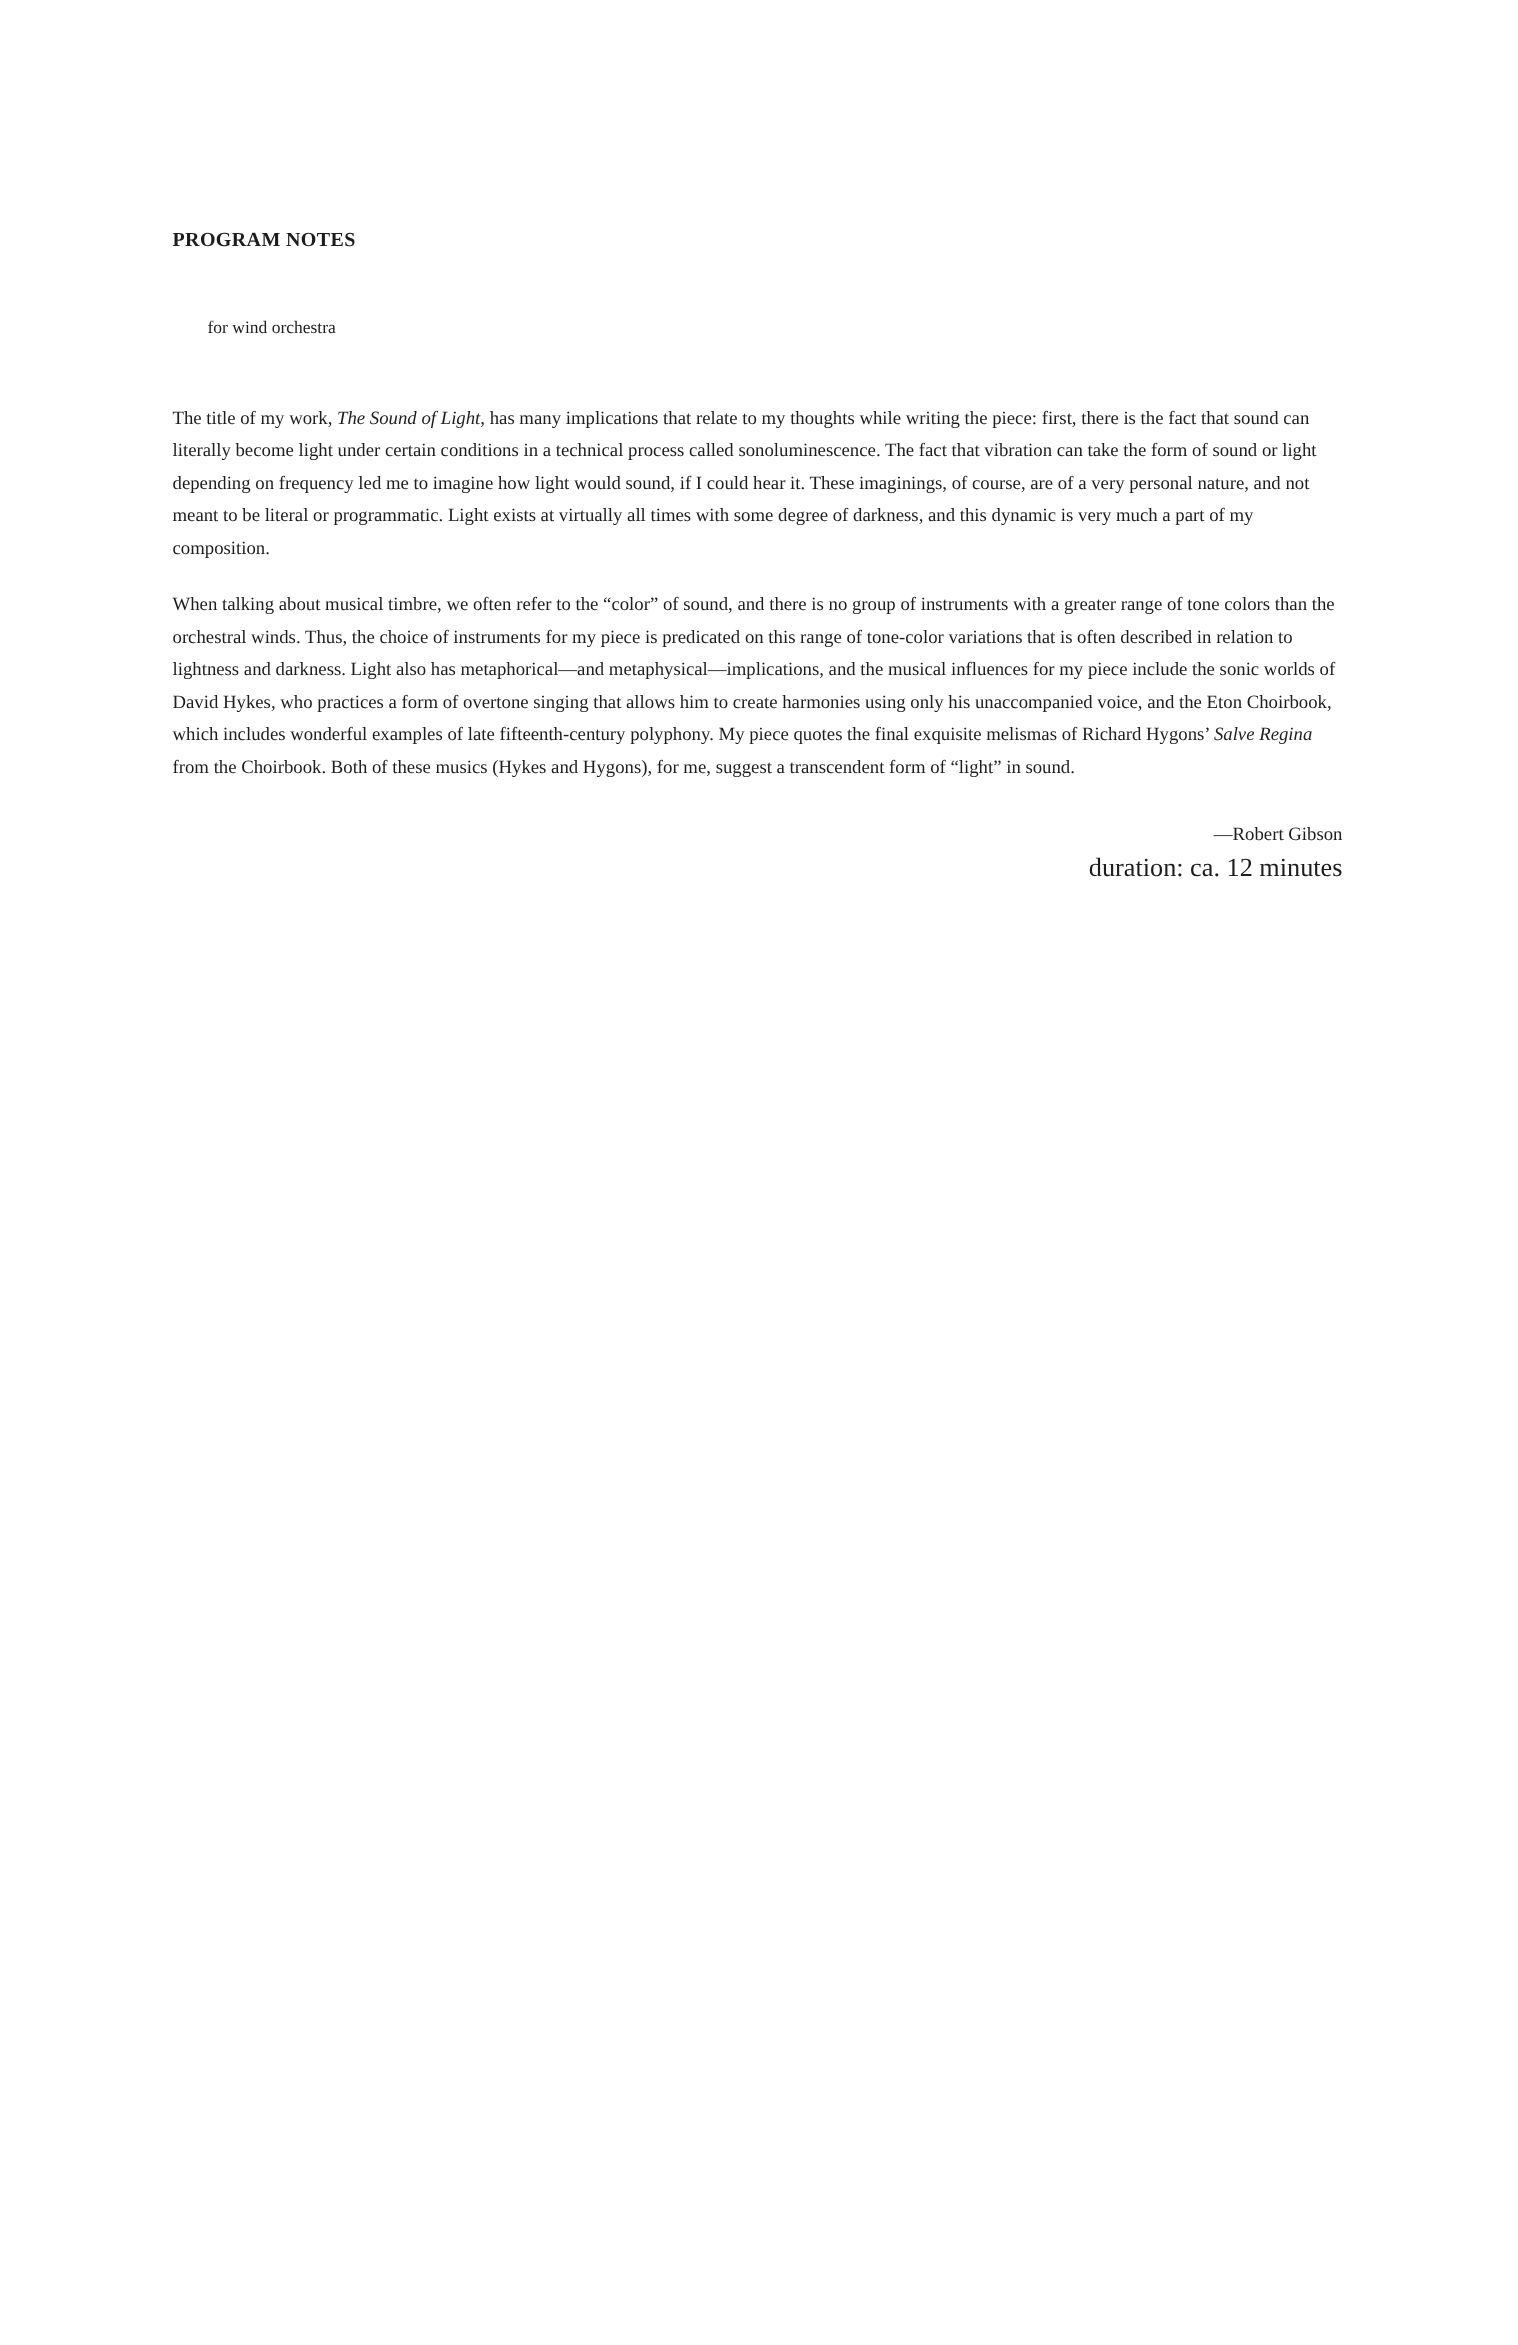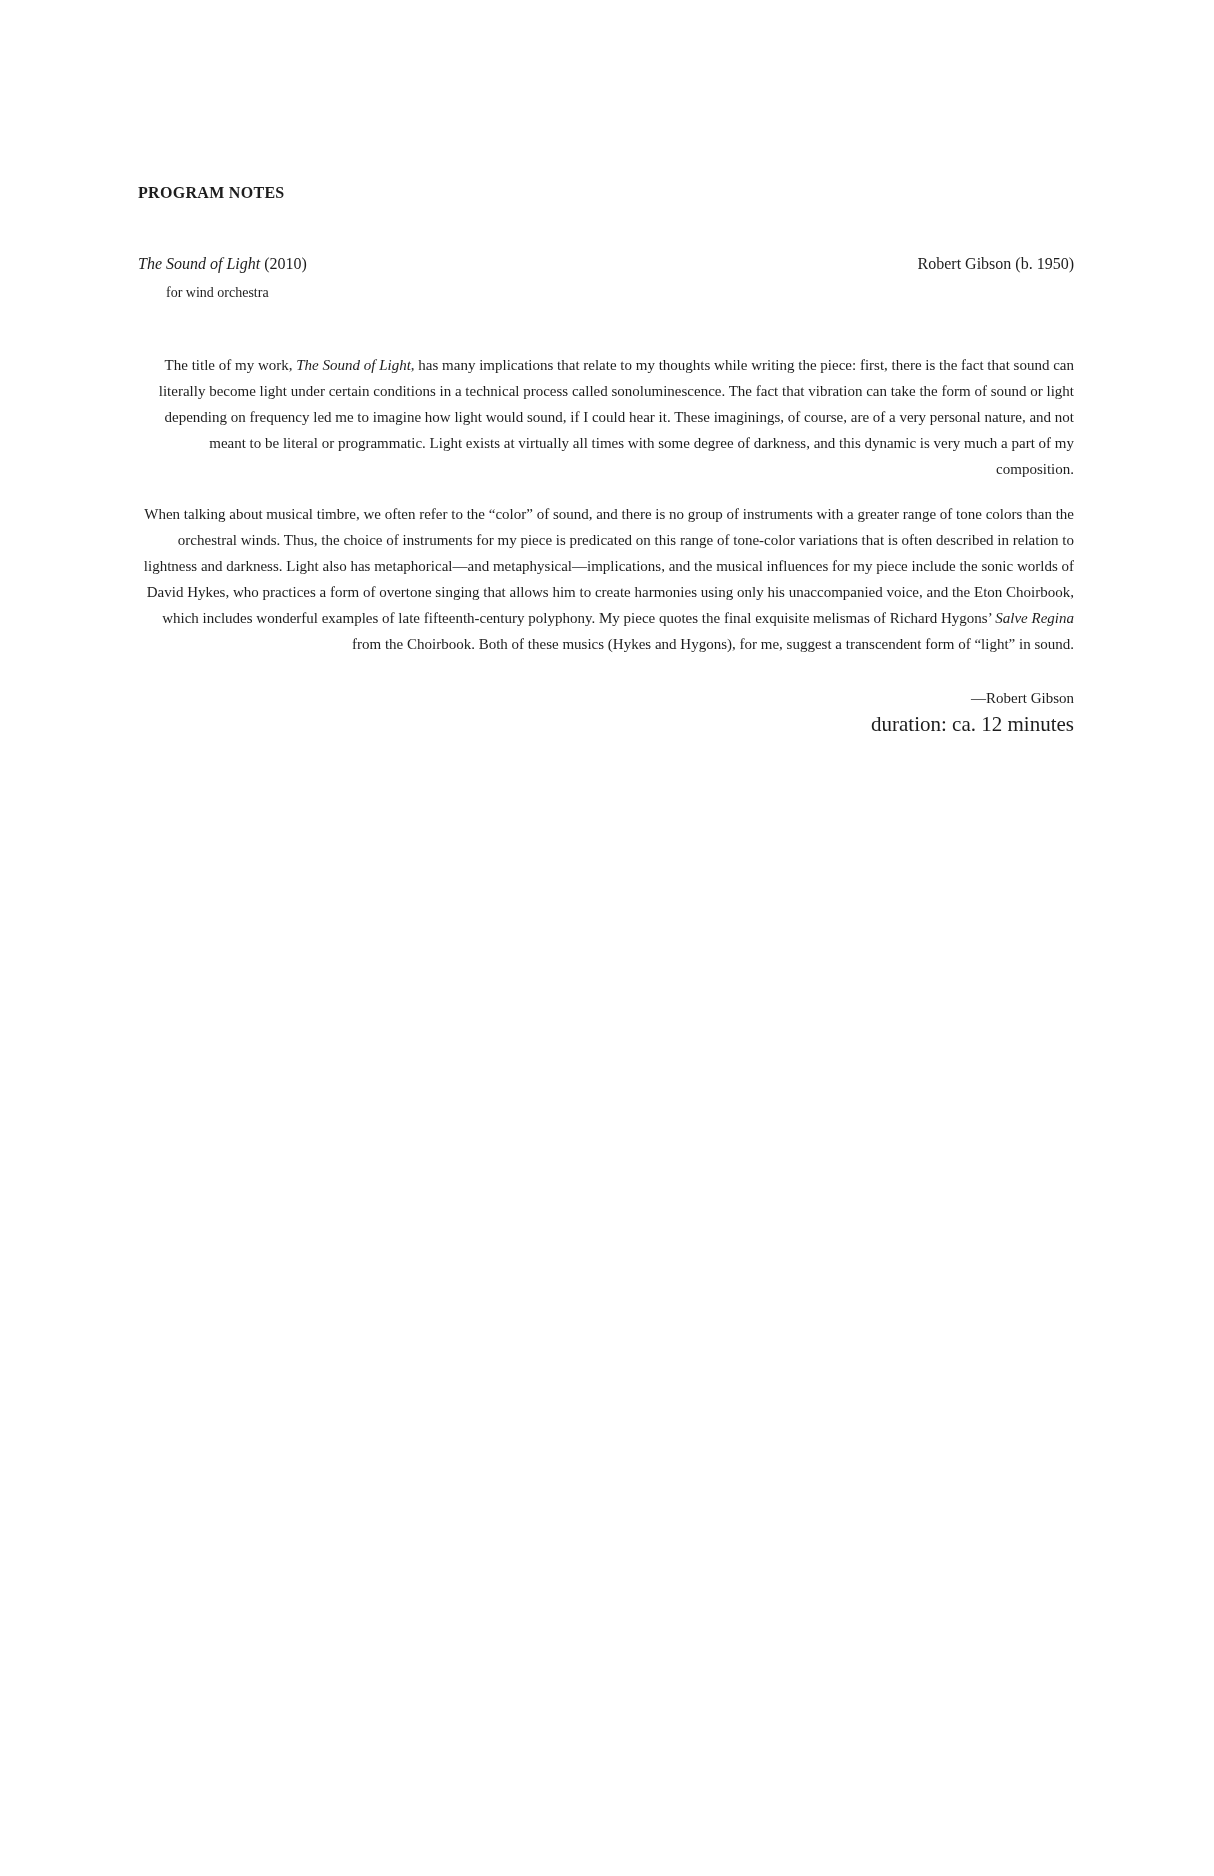--- a/index.html
+++ b/index.html
@@ -34,21 +34,21 @@
   .subtitle {
     margin-top: 8px;
     margin-left: 28px;
     font-size: 14px;
     line-height: 20px;
     margin-bottom: 49px;
   }
   .body-para {
     font-size: 15px;
     line-height: 26px;
-    text-align: right;
+    text-align: left;
     margin-bottom: 19px;
   }
   .body-para i { font-style: italic; }
   .para-indent { text-indent: 5px; }
   .signature {
     margin-top: 28px;
     font-size: 15px;
     line-height: 26px;
     text-align: right;
   }
@@ -58,24 +58,20 @@
     text-align: right;
   }
 </style>
 </head>
 <body>
 
 <div class="page">
 
   <h1 class="heading">PROGRAM NOTES</h1>
 
-  <div class="byline-row">
-    <div class="work-title"><i>The Sound of Light</i><span> (2010)</span></div>
-    <div class="composer">Robert Gibson (b. 1950)</div>
-  </div>
 
   <div class="subtitle">for wind orchestra</div>
 
   <p class="body-para"><span>The title of my work, </span><i>The Sound of Light</i><span>, has many implications that relate to my thoughts while writing the piece: first, there is the fact that sound can literally become light under certain conditions in a technical process called sonoluminescence. The fact that vibration can take the form of sound or light depending on frequency led me to imagine how light would sound, if I could hear it. These imaginings, of course, are of a very personal nature, and not meant to be literal or programmatic. Light exists at virtually all times with some degree of darkness, and this dynamic is very much a part of my composition.</span></p>
 
   <p class="body-para"><span>When talking about musical timbre, we often refer to the “color” of sound, and there is no group of instruments with a greater range of tone colors than the orchestral winds. Thus, the choice of instruments for my piece is predicated on this range of tone-color variations that is often described in relation to lightness and darkness. Light also has metaphorical—and metaphysical—implications, and the musical influences for my piece include the sonic worlds of David Hykes, who practices a form of overtone singing that allows him to create harmonies using only his unaccompanied voice, and the Eton Choirbook, which includes wonderful examples of late fifteenth-century polyphony. My piece quotes the final exquisite melismas of Richard Hygons’ </span><i>Salve Regina</i><span> from the Choirbook. Both of these musics (Hykes and Hygons), for me, suggest a transcendent form of “light” in sound.</span></p>
 
 
   <div class="signature">—Robert Gibson</div>
 

